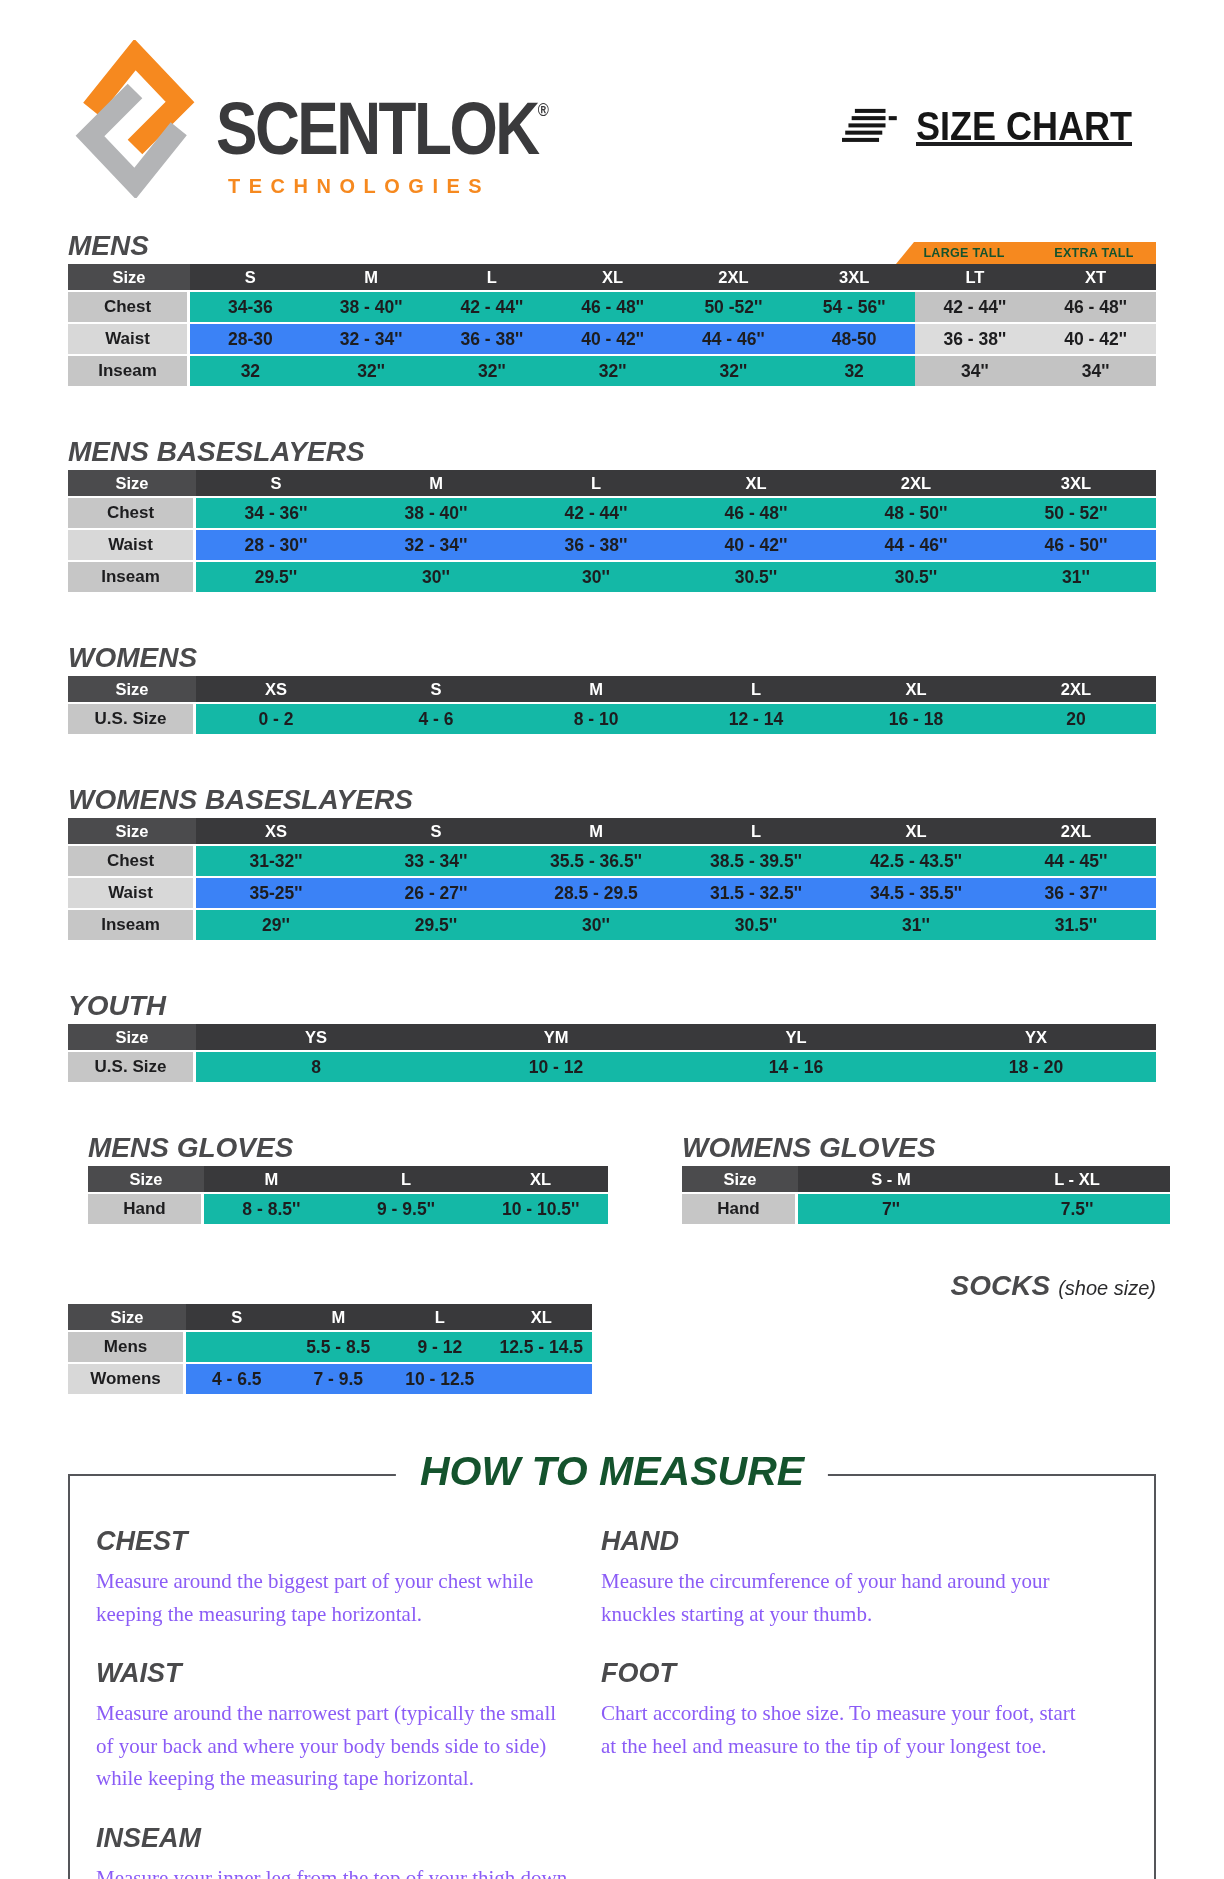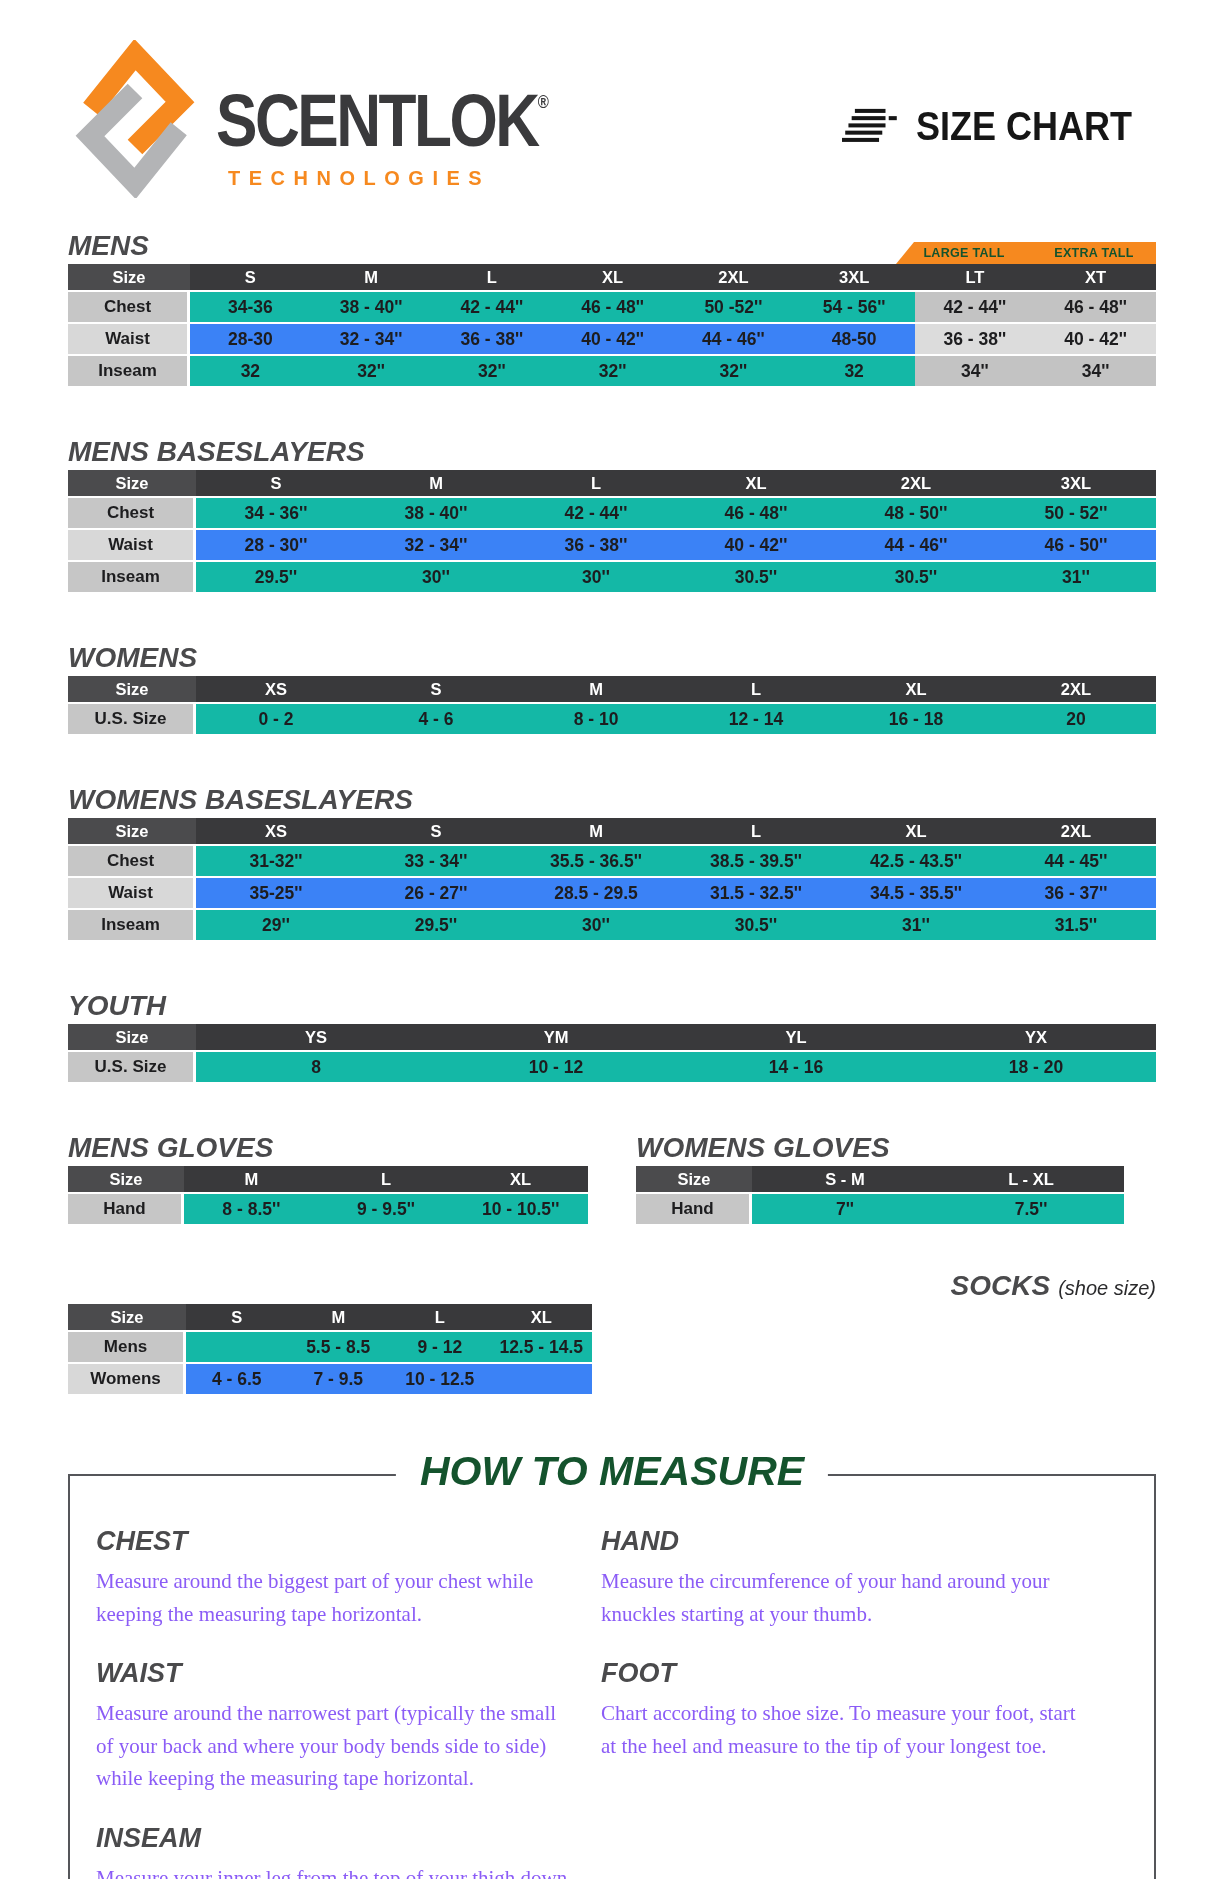--- a/index.html
+++ b/index.html
@@ -1,29 +1,29 @@
 <!DOCTYPE html>
 <html><head>
 <meta charset="utf-8">
 <style>
   html,body{margin:0;padding:0;background:#fff;}
   body{width:1224px;min-height:1879px;font-family:"Liberation Sans",sans-serif;color:#1d1d1f;}
   .page{padding:40px 68px 60px 68px;box-sizing:border-box;}
 
   
   .brand-row{display:flex;justify-content:space-between;align-items:flex-start;height:170px;}
-  .logo{display:flex;align-items:center;}
+  .logo{display:flex;align-items:flex-end;}
   .logo-mark{width:134px;height:158px;}
   .logo-text{margin:36px 0 0 14px;}
   .wordmark{font-size:74px;font-weight:bold;letter-spacing:-3px;color:#3a3a3c;line-height:1;
             transform:scaleX(.84);transform-origin:left;white-space:nowrap;}
   .wordmark sup{font-size:18px;letter-spacing:0;vertical-align:38px;}
   .tagline{color:#f6891f;font-weight:bold;font-size:21px;letter-spacing:9px;margin:8px 0 0 12px;
            transform:scaleX(.95);transform-origin:left;white-space:nowrap;}
-  .sc-head{display:flex;align-items:center;gap:16px;margin-top:64px;}
+  .sc-head{display:flex;align-items:center;gap:16px;margin-top:64px;text-decoration:underline;}
   .sc-head .txt{font-size:40px;font-weight:bold;letter-spacing:0;color:#161616;
                 transform:scaleX(.9);transform-origin:left;white-space:nowrap;}
 
   
   .sec{margin-top:52px;}
   .sec-first{margin-top:22px;}
   .sec-head{display:flex;justify-content:space-between;align-items:flex-end;}
   .sec-title{margin:0 0 4px 0;font-style:italic;font-weight:bold;font-size:28px;color:#4a4a4c;
              letter-spacing:0;line-height:1;white-space:nowrap;}
   .sec-title .note{font-size:20px;font-weight:normal;letter-spacing:0;color:#2a2a2c;margin-left:8px;}
@@ -43,21 +43,21 @@
   .val.tall.odd{background:#c3c3c3;}
   .val.tall.even{background:#dcdcdc;}
 
   
   .tall-banner{width:260px;height:22px;background:#f6891f;display:flex;align-items:center;
                clip-path:polygon(18px 0,100% 0,100% 100%,0 100%);}
   .tall-banner span{flex:1;text-align:center;font-size:12.5px;font-weight:bold;color:#14532d;
                     letter-spacing:.3px;padding-left:6px;}
 
   
-  .gloves-row{display:flex;gap:48px;margin-top:52px;}
+  .gloves-row{display:flex;gap:74px;margin-top:52px;margin-left:20px;}
 
   
   .measure{margin-top:80px;position:relative;}
   .measure-box{border:2px solid #55565a;position:relative;padding:52px 30px 56px 26px;min-height:300px;}
   .measure-title{position:absolute;top:-27px;left:50%;transform:translateX(-50%);background:#fff;
                  padding:0 24px;margin:0;font-style:italic;font-weight:bold;font-size:41px;
                  color:#14532d;white-space:nowrap;line-height:1.1;}
   .measure-cols{display:grid;grid-template-columns:505px 1fr;}
   .m-block h3{margin:30px 0 10px 0;font-style:italic;font-weight:bold;font-size:27px;color:#4a4a4c;line-height:1;}
   .m-block:first-child h3{margin-top:0;}

